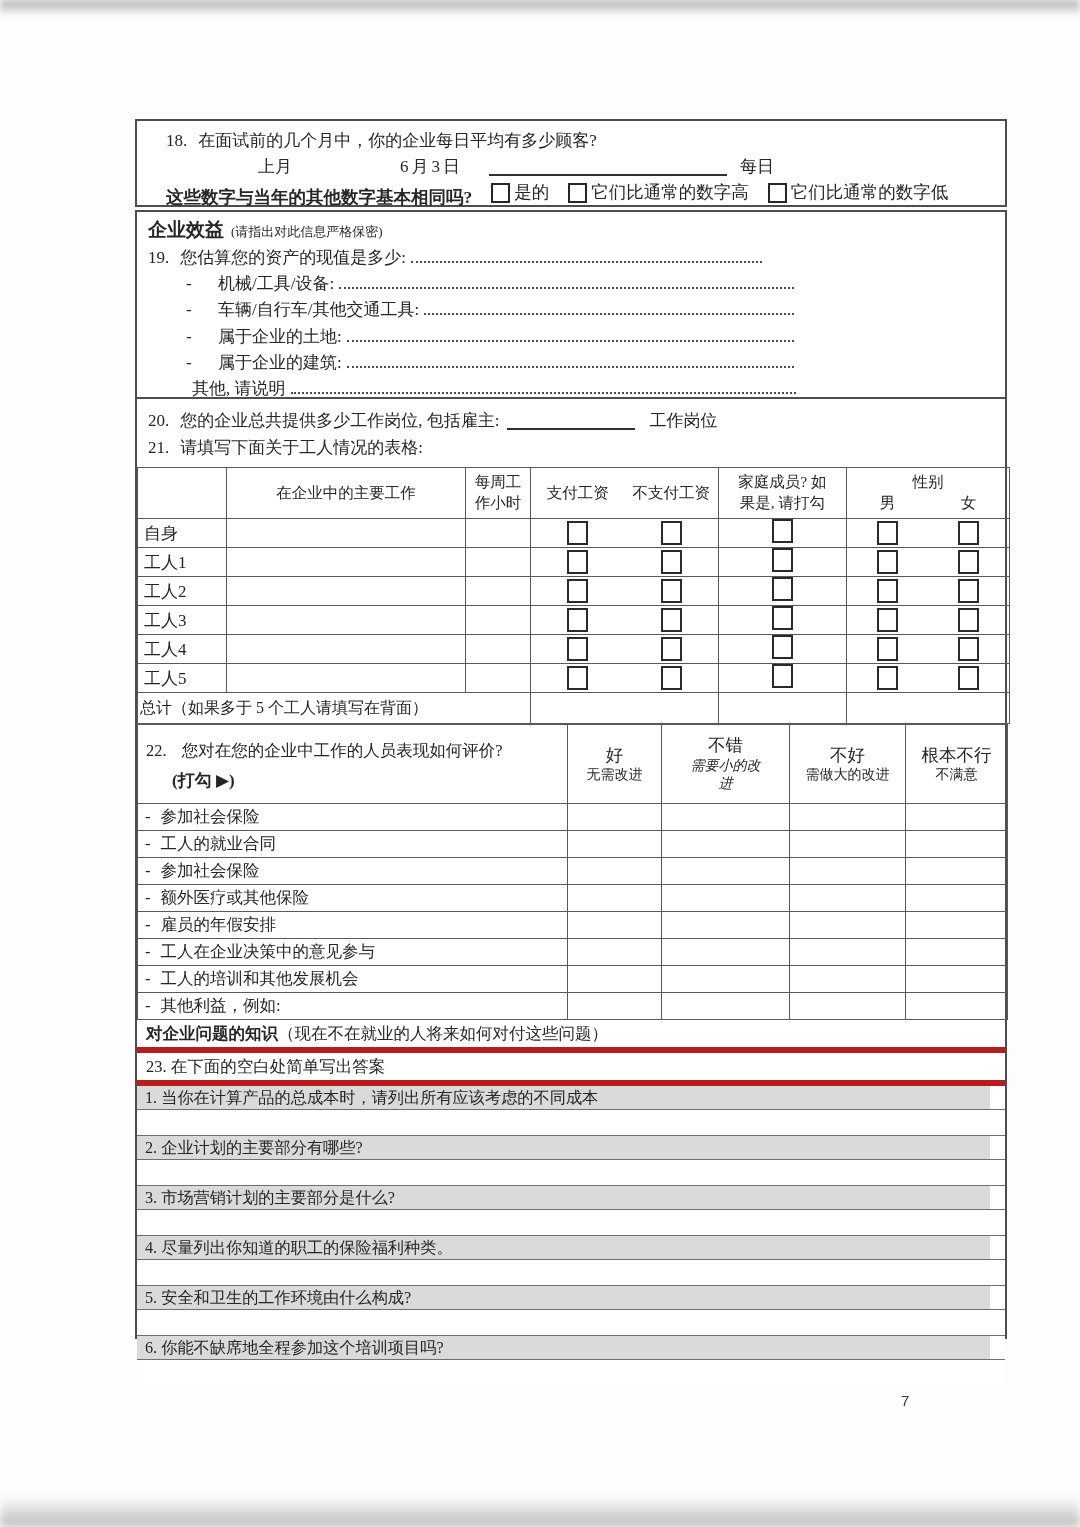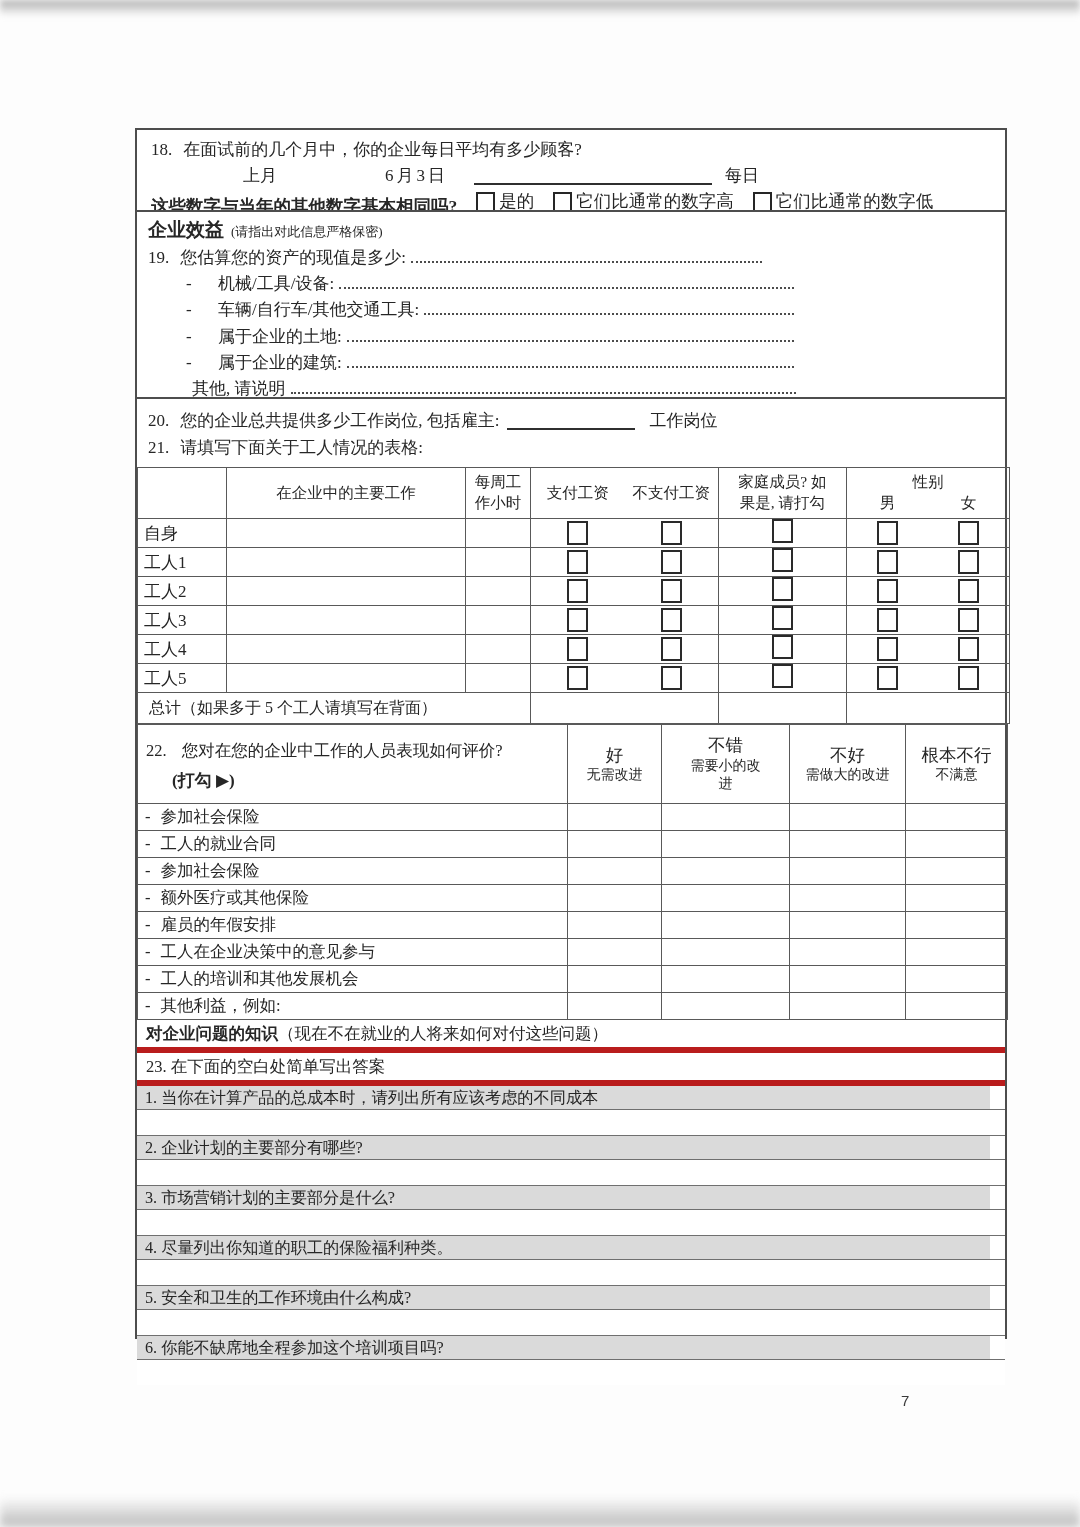--- a/index.html
+++ b/index.html
@@ -3,21 +3,21 @@
 <meta charset="utf-8">
 <style>
   html,body{margin:0;padding:0;background:#e9e9e9;}
   .page{position:relative;width:1080px;height:1527px;margin:0 auto;background:#fdfdfd;
         font-family:"Liberation Serif","DejaVu Serif",serif;color:#262626;overflow:hidden;}
   .scan-top{position:absolute;top:0;left:0;right:0;height:16px;
         background:linear-gradient(#ababab,rgba(215,215,215,0));filter:blur(3px);}
   .scan-bottom{position:absolute;bottom:0;left:0;right:0;height:30px;
         background:linear-gradient(rgba(215,215,215,0),#b9b9b9);filter:blur(4px);}
   .box{position:absolute;left:135px;width:872px;border:2px solid #4d4d4d;background:#fff;box-sizing:border-box;}
-  #box-q18{top:128px;height:88px;padding:7px 10px 4px 14px;}
+  #box-q18{top:119px;height:88px;padding:7px 10px 4px 29px;}
   #box-benefits{top:210px;height:189px;padding:5px 12px 4px 11px;}
   #box-main{top:397px;height:942px;padding:0;}
   .bold{font-weight:bold;}
   .line{display:flex;align-items:baseline;font-size:17px;line-height:25px;white-space:nowrap;}
   .num{margin-right:11px;}
   .blank{display:inline-block;border-bottom:2px solid #2f2f2f;height:15px;align-self:flex-end;margin-bottom:3px;}
   
   .q18-l2{margin-top:1px;}
   .q18-l2 .lm{margin-left:92px;}
   .q18-l2 .dt{margin-left:108px;letter-spacing:3px;}
@@ -47,30 +47,30 @@
   .wtable td{height:24px;}
   .wtable .lblcell{font-size:17px;padding-left:6px;text-align:left;}
   .hours-wrap{display:inline-block;width:3.2em;}
   .fam-wrap{display:inline-block;max-width:6.6em;}
   .pair{display:flex;align-items:center;}
   .pair>div{flex:1;display:flex;justify-content:center;align-items:center;}
   .g-title{text-align:center;}
   .cb{display:inline-block;width:17px;height:20px;border:2px solid #2a2a2a;background:#fff;}
   .famcell{text-align:center;vertical-align:middle;}
   .totrow td{height:30px;}
-  .totcell{font-size:16px;padding-left:11px;text-align:left;vertical-align:middle;}
+  .totcell{font-size:16px;padding-left:2px;text-align:left;vertical-align:middle;}
   
   .etable th{font-weight:normal;vertical-align:middle;height:72px;}
   .etable td{height:26px;}
   .stub{text-align:left;padding:4px 6px 2px 8px;vertical-align:top;}
   .stub1{font-size:16.5px;line-height:24px;}
   .stub2{font-size:17px;margin:6px 0 0 26px;}
   .rt{font-size:17.5px;text-align:center;line-height:1.3;}
   .rs{font-size:14px;text-align:center;line-height:1.3;}
-  .wrapsub .rs{display:block;max-width:5.4em;margin:0 auto;}
+  .wrapsub .rs{display:block;max-width:5.4em;margin:0 auto;font-style:italic;}
   .lbl{font-size:16.5px;text-align:left;vertical-align:middle;}
   .lbl .d{margin:0 10px 0 7px;}
   
   .krow{border-bottom:6px solid #b91c1c;font-size:16.5px;padding:2px 10px 2px 9px;line-height:23px;}
   .ktitle .note{font-weight:normal;}
   .qbar{height:24px;display:flex;align-items:center;padding-left:8px;font-size:16.2px;
         border-bottom:1px solid #6f6f6f;box-sizing:border-box;
         background:linear-gradient(to right,#dadada 0,#dadada calc(100% - 15px),#ffffff calc(100% - 15px));}
   .ans{height:25px;border-bottom:1px solid #6f6f6f;background:#fff;}
   .qblock:last-child .ans{border-bottom:none;}

